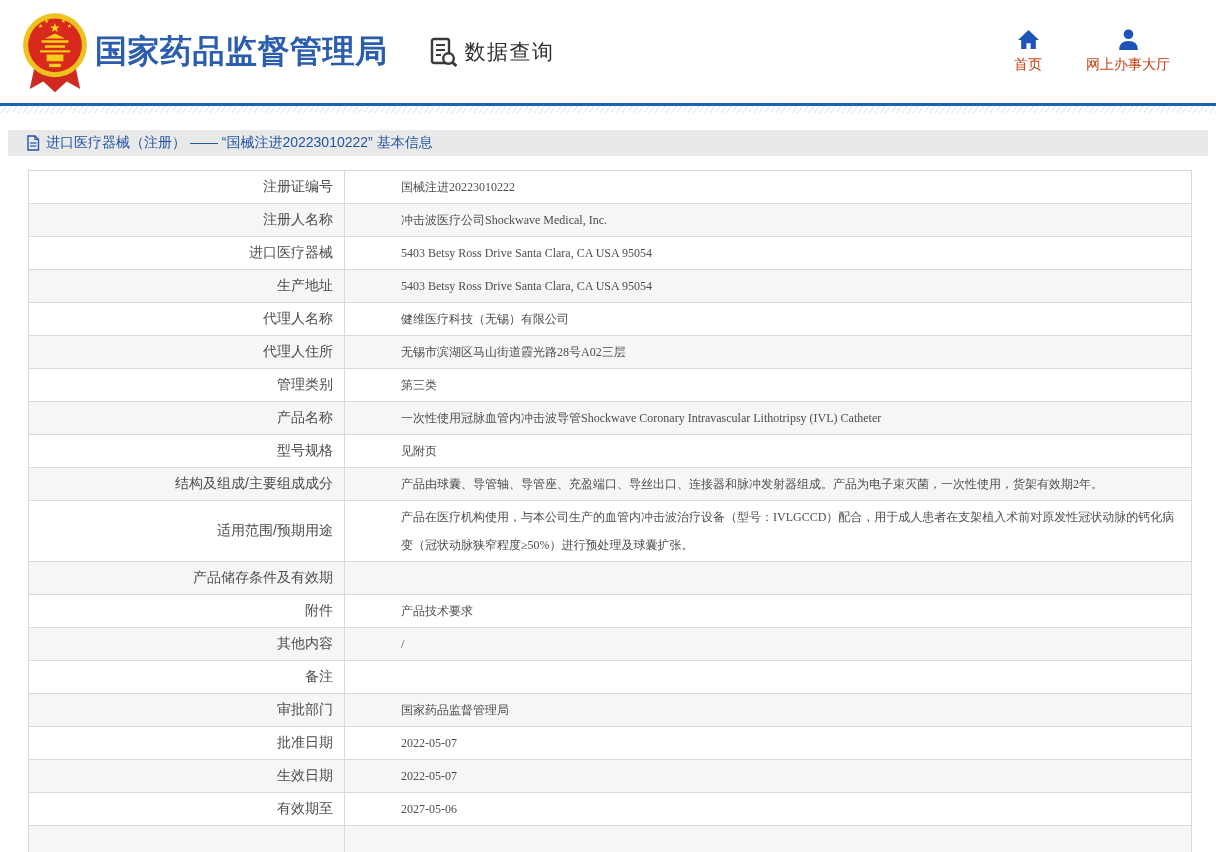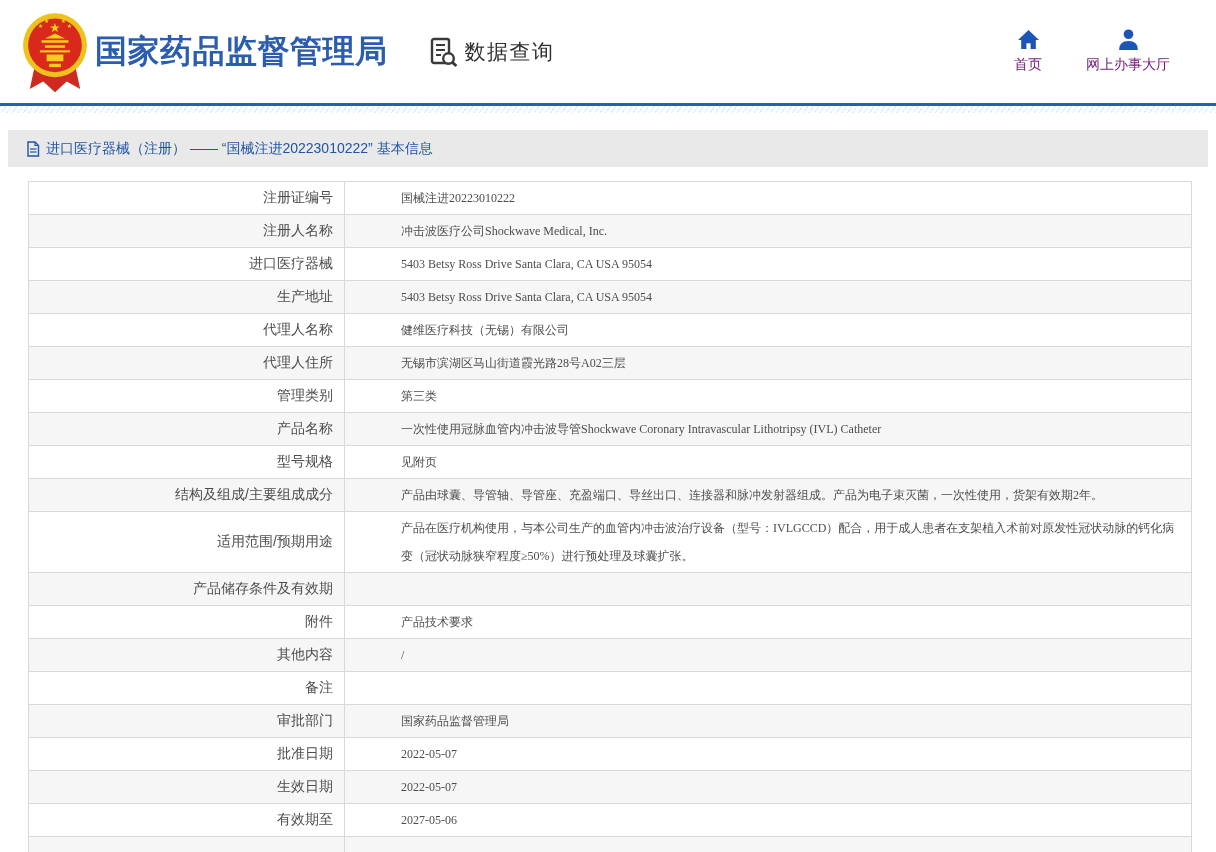--- a/index.html
+++ b/index.html
@@ -14,29 +14,29 @@
   .org-zh { font-size:32px; font-weight:bold; color:var(--brand_blue,#2a5dad); letter-spacing:.5px; white-space:nowrap; }
   .org-en { font-size:14.5px; font-weight:600; color:var(--brand_blue,#2a5dad); margin-top:3px; white-space:nowrap; }
 
   .section { display:flex; align-items:center; margin-left:42px; cursor:pointer;text-align:right; }
   .section-icon { width:28px; height:30px; }
   .section-label { font-size:21px; color:#2f2f2f; margin-left:7px; letter-spacing:1.5px; white-space:nowrap; }
 
   .nav { margin-left:auto; margin-right:46px; display:flex; gap:44px; }
   .nav-item { display:flex; flex-direction:column; align-items:center; cursor:pointer; }
   .nav-icon { width:23px; height:21px; }
-  .nav-label { font-size:14px; color:#701a75; margin-top:6px; white-space:nowrap; }
+  .nav-label { font-size:14px; color:#c2410c; margin-top:6px; white-space:nowrap; }
 
   .blue-line { height:3px; background:var(--divider_blue,#1b63b8); }
   .hatch-band { height:7px;
     background-image:repeating-linear-gradient(125deg,#d7d7d7 0 1px,transparent 1px 4.5px);
     opacity:.6; }
 
   
-  .breadcrumb { margin:17px 8px 0 8px; height:37px; background:var(--breadcrumb_bg,#e9e9e9);
+  .breadcrumb { margin:17px 8px 0 8px; height:26px; background:var(--breadcrumb_bg,#e9e9e9);
     display:flex; align-items:center; padding-left:18px; }
   .crumb-icon { width:14px; height:16px; flex:0 0 auto; }
   .crumb-text { margin-left:6px; font-size:14px; color:var(--link_blue,#2155a5); cursor:pointer; }
 
   
   .info-table { margin:14px 24px 0 28px; width:1164px;
     border:1px solid var(--table_border,#d9d9d9); border-bottom:none; background:#fff; }
   .trow { display:grid; grid-template-columns:316px 1fr;
     border-bottom:1px solid var(--table_border,#d9d9d9); min-height:33px; background:#fff;gap:47px; }
   .trow:nth-child(even) { background:var(--row_alt_bg,#f6f6f7); }

